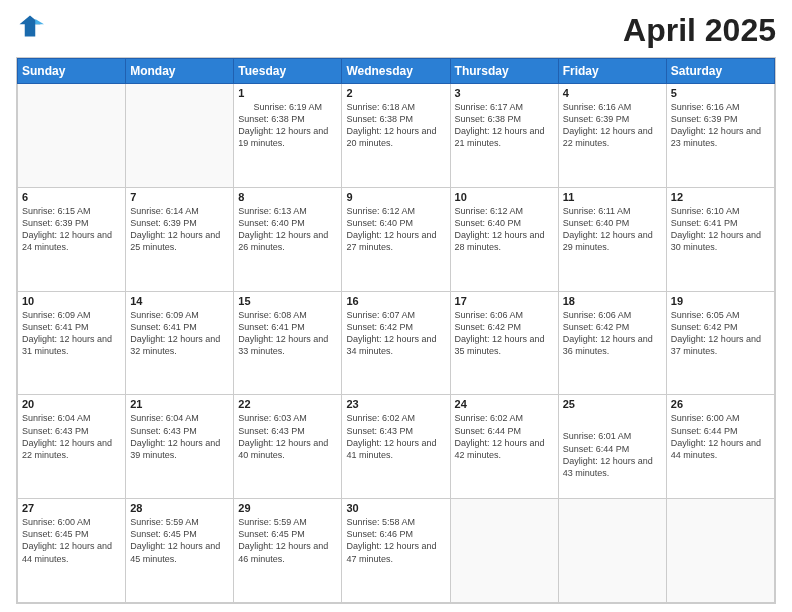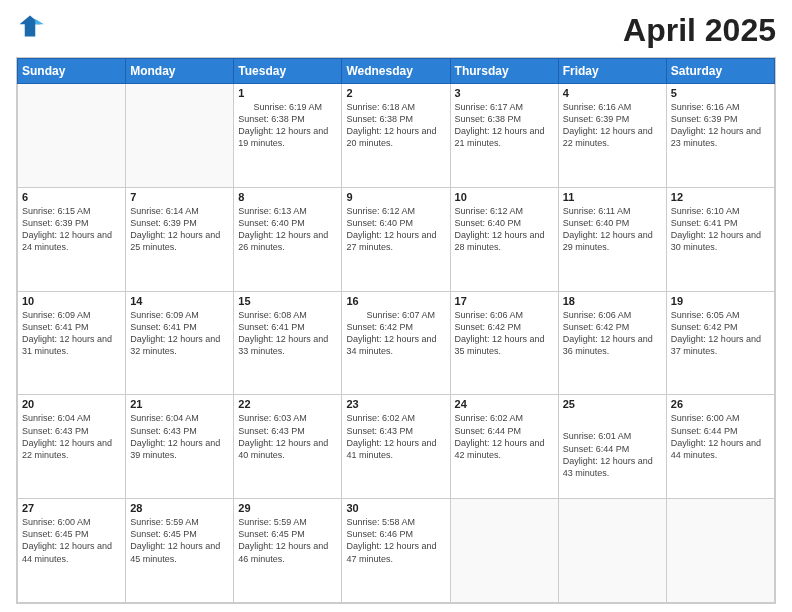--- a/index.html
+++ b/index.html
@@ -252,21 +252,21 @@
               <span class="day-num">15</span>
               <div class="day-info">
                 <span style="display: block;">Sunrise: 6:08 AM</span>
                 <span style="display: block;">Sunset: 6:41 PM</span>
                 <span style="display: block;">Daylight: 12 hours and 33 minutes.</span>
               </div>
             </td>
             <td>
               <span class="day-num">16</span>
               <div class="day-info">
-                <span style="display: block; margin-left: 20px;">Sunrise: 6:07 AM</span>
+                <span style="display: block;">Sunrise: 6:07 AM</span>
                 <span style="display: block;">Sunset: 6:42 PM</span>
                 <span style="display: block;">Daylight: 12 hours and 34 minutes.</span>
               </div>
             </td>
             <td>
               <span class="day-num">17</span>
               <div class="day-info">
                 <span style="display: block;">Sunrise: 6:06 AM</span>
                 <span style="display: block;">Sunset: 6:42 PM</span>
                 <span style="display: block;">Daylight: 12 hours and 35 minutes.</span>

